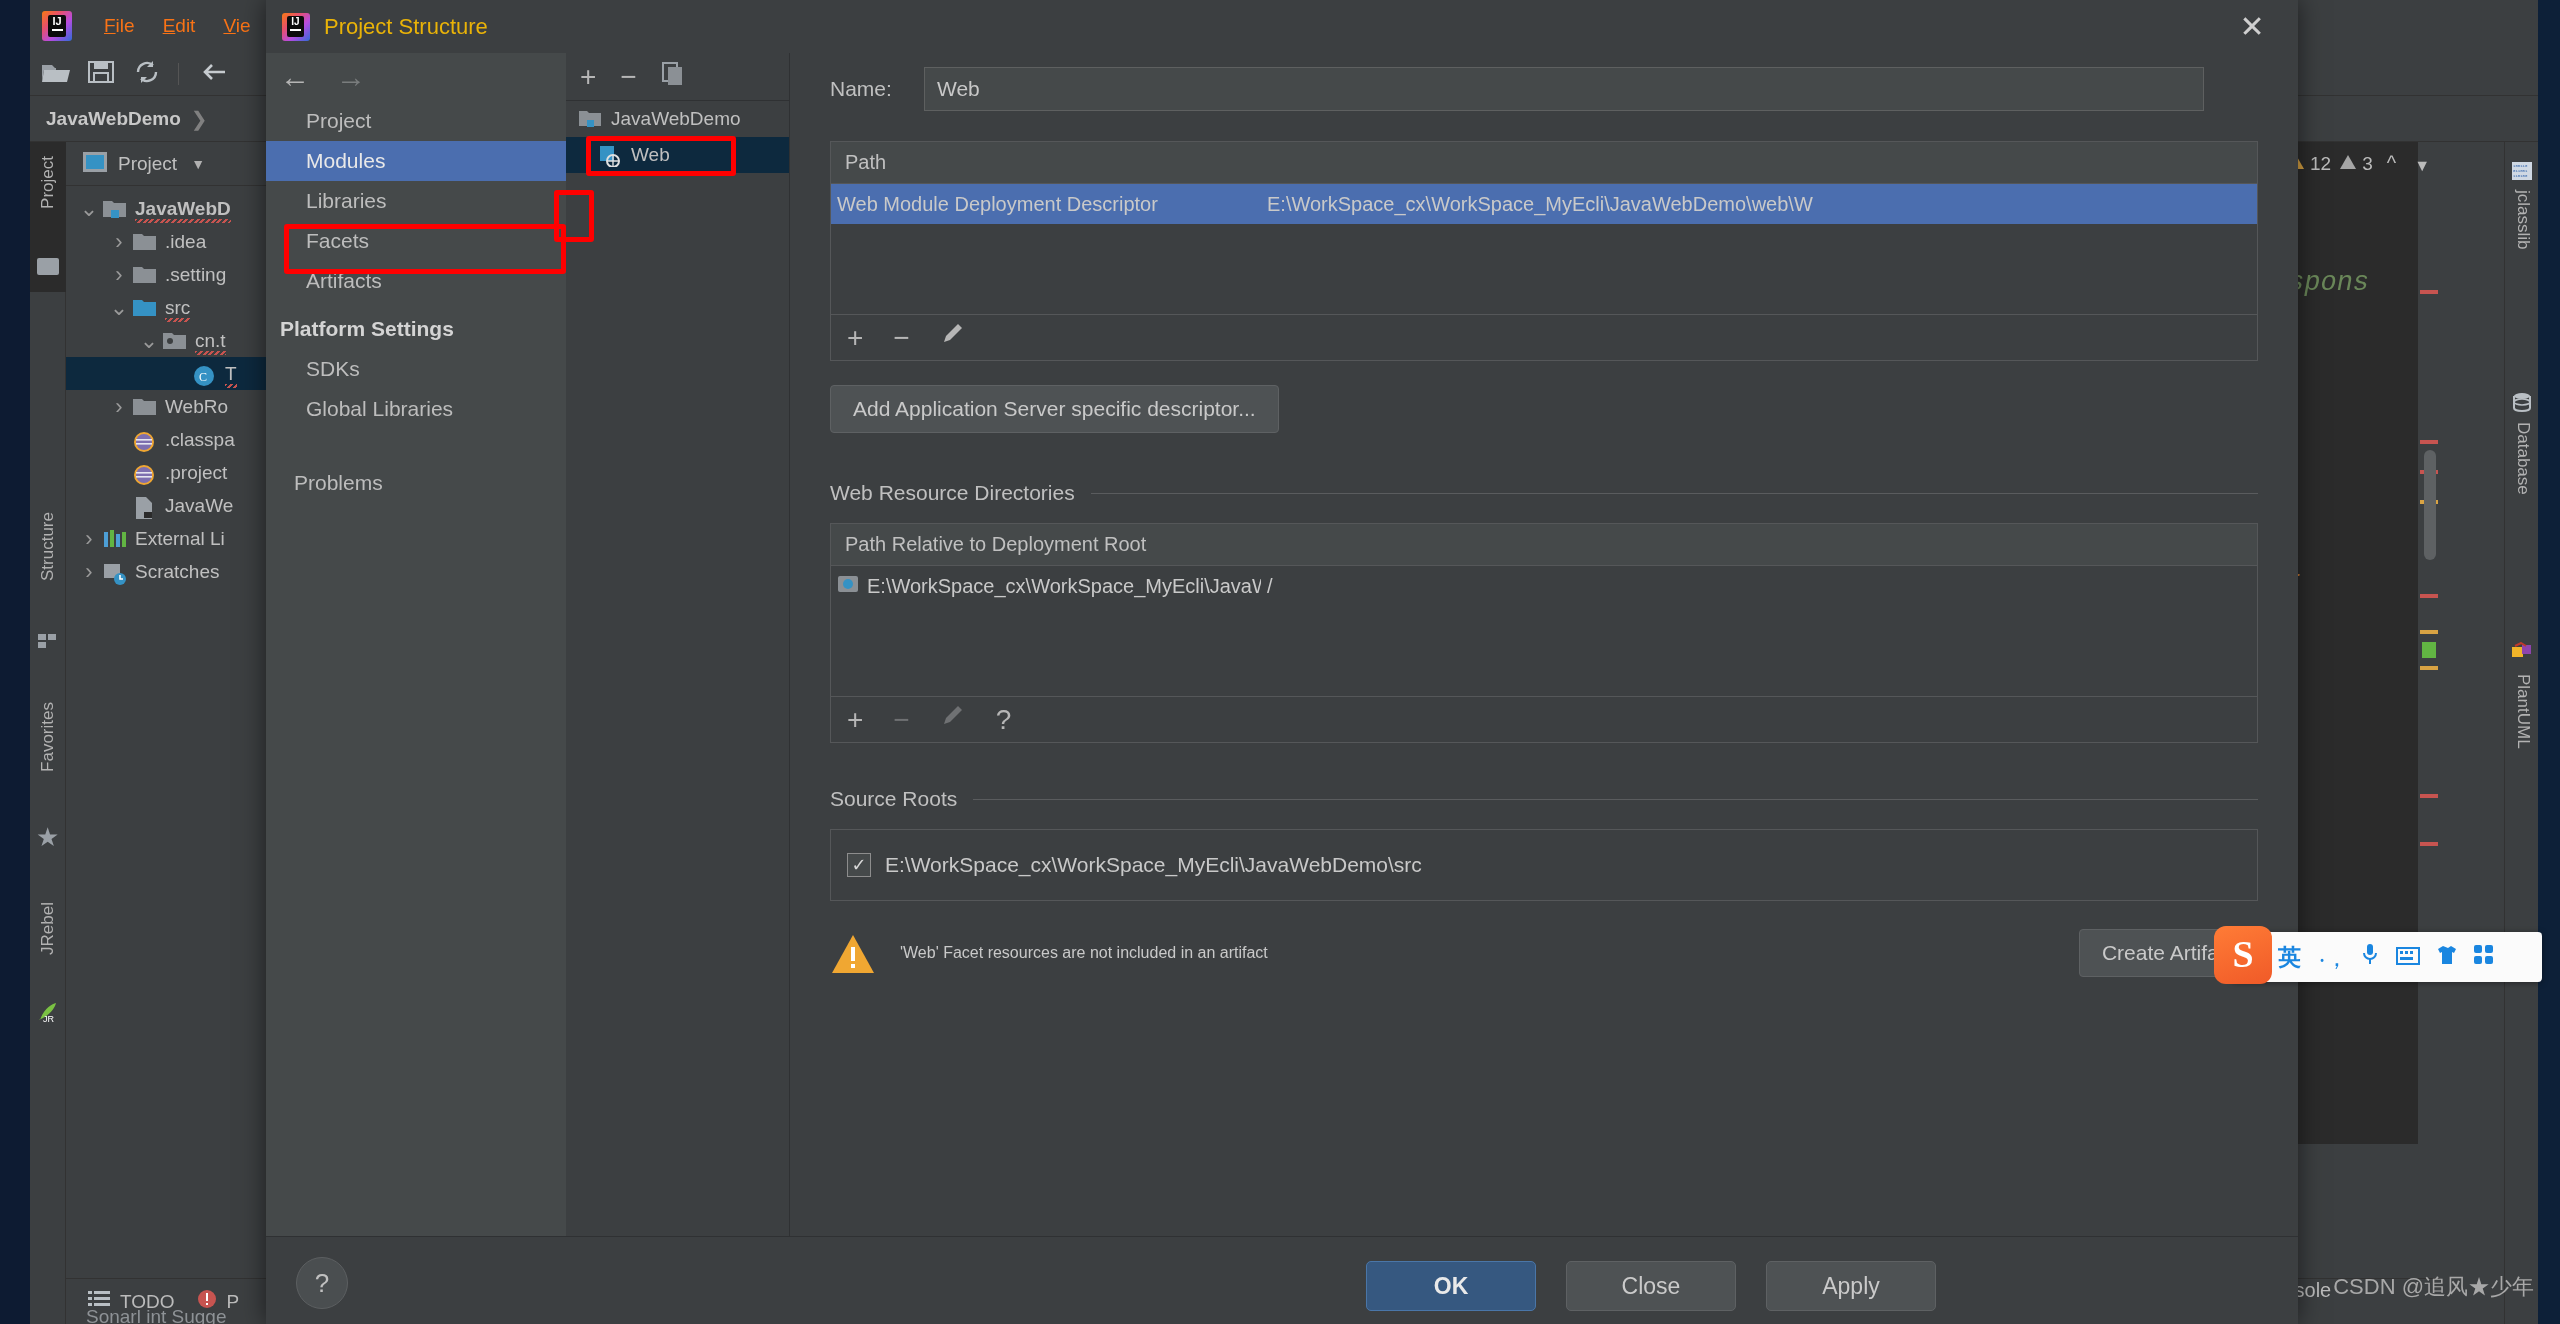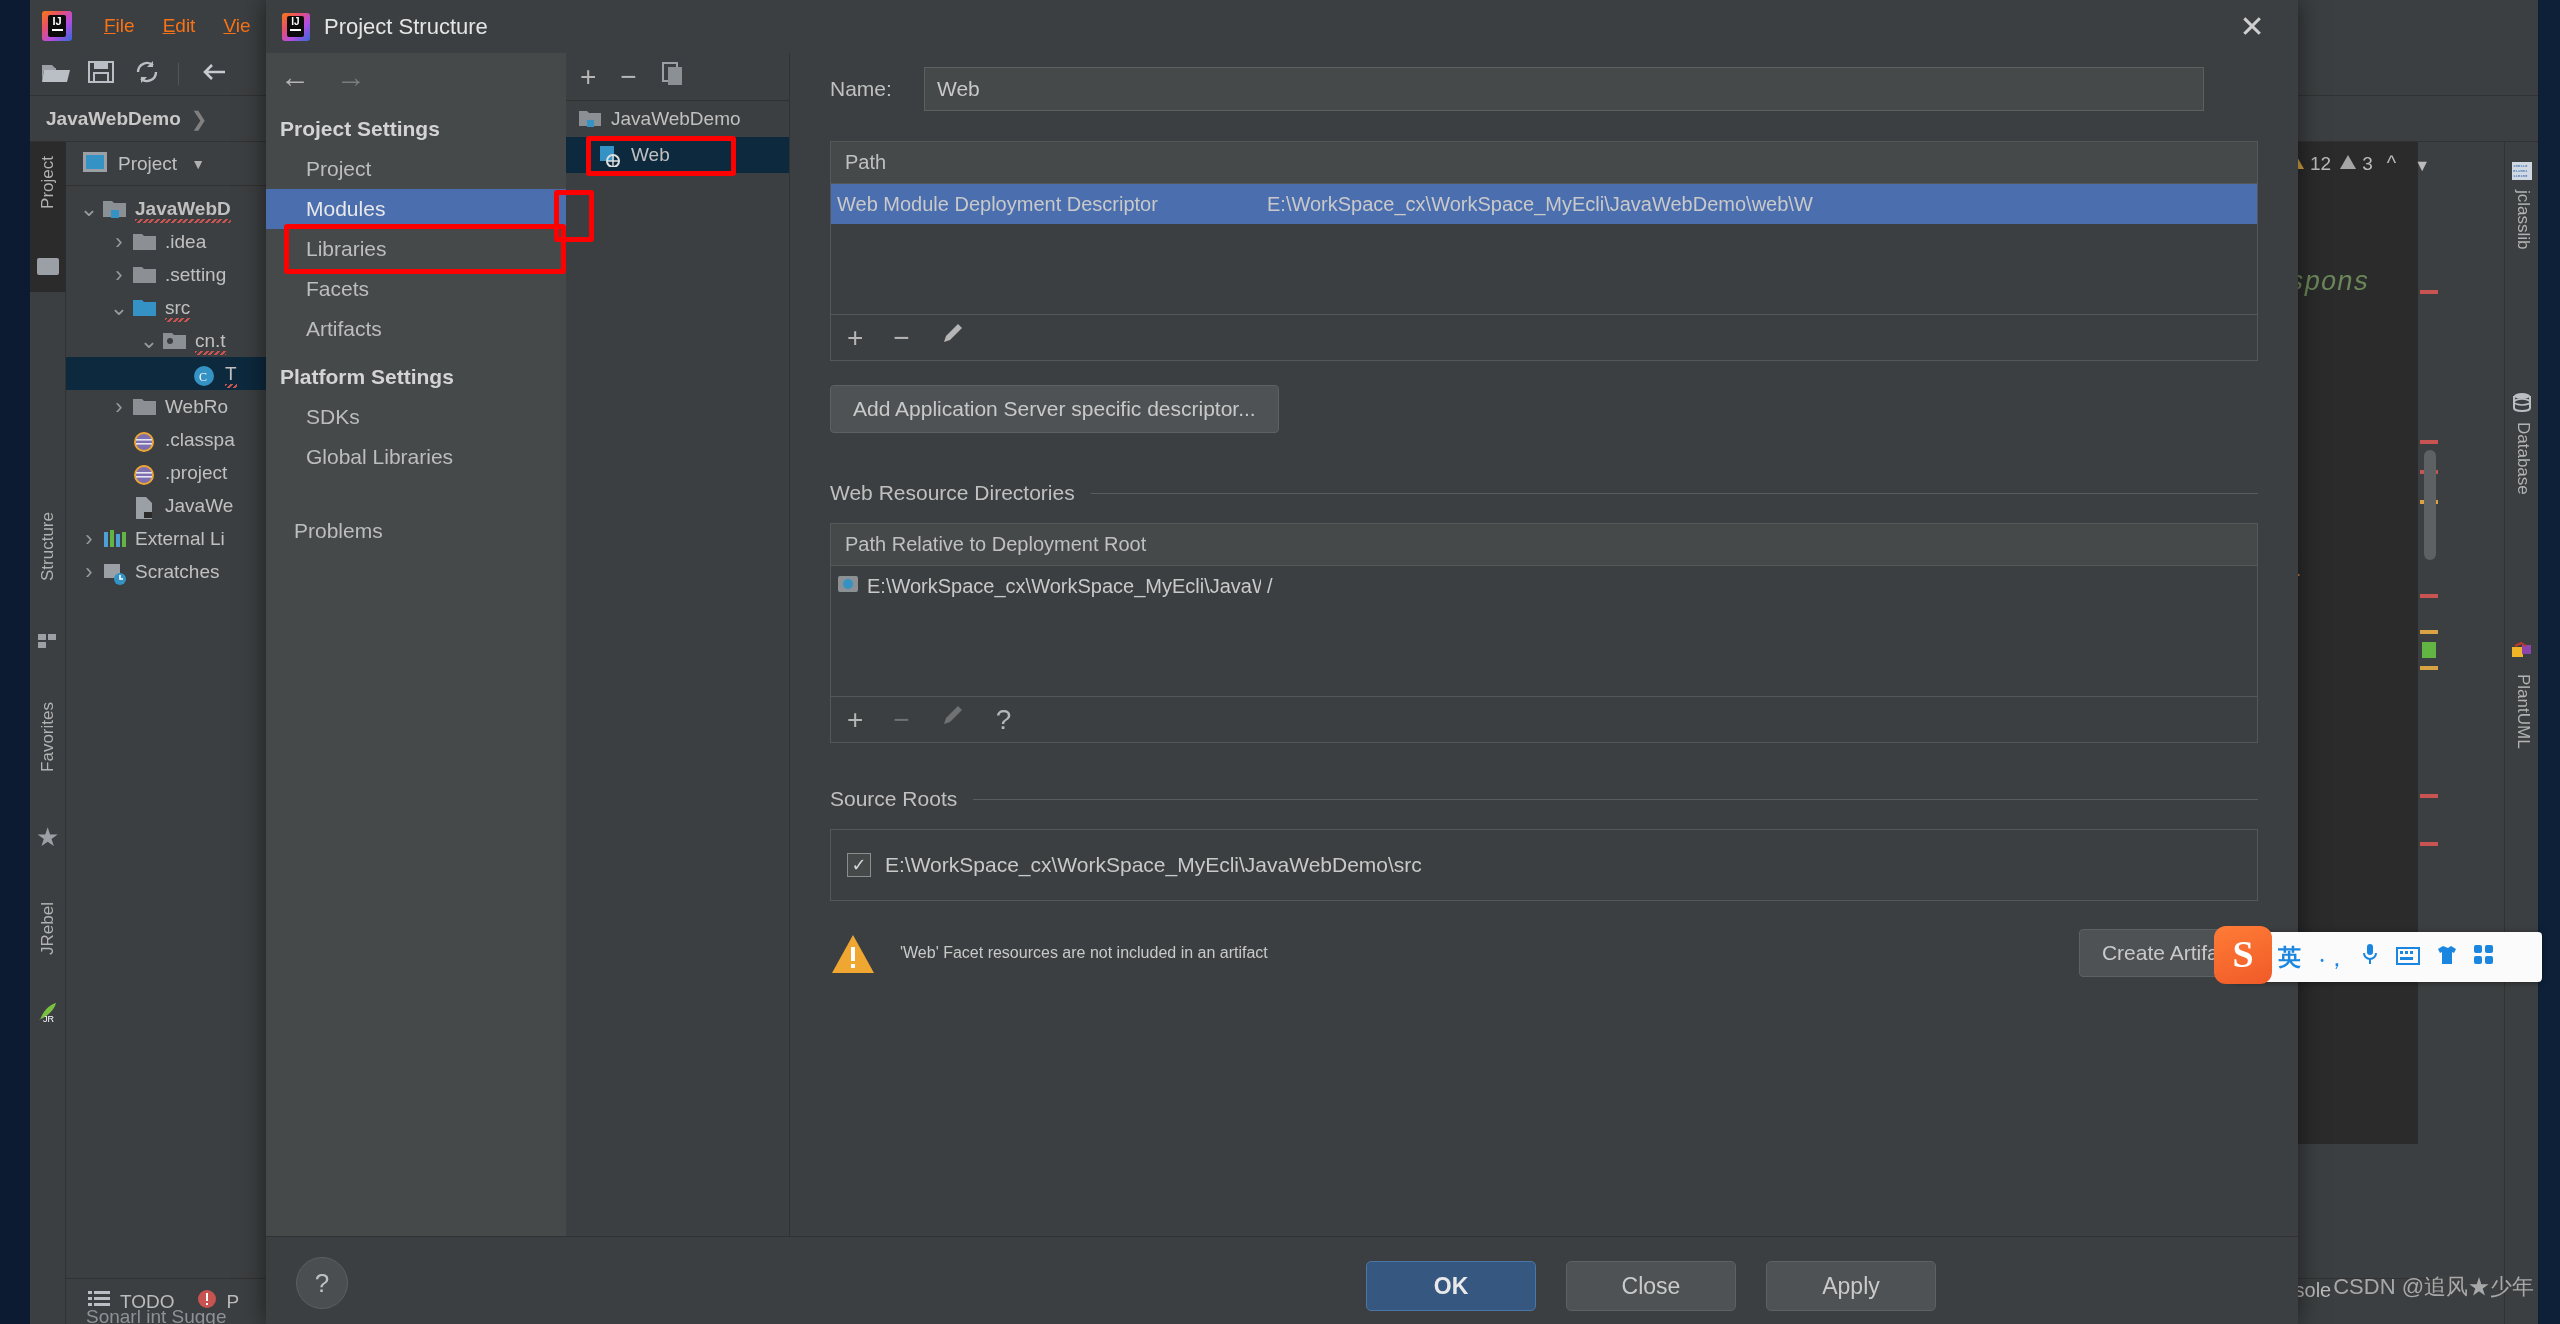--- a/index.html
+++ b/index.html
@@ -77,21 +77,21 @@
   .inspect-badge { position:absolute; right:130px; top:152px; display:flex; align-items:flex-end; gap:8px; }
   .ib { color:#bbb; font-size:19px; display:flex; align-items:center; gap:5px; }
 
   .jrebel-console { position:absolute; left:2160px; bottom:20px; color:#bbb; font-size:20px; display:flex; align-items:center; gap:8px;}
   .csdn-wm { position:absolute; right:26px; bottom:22px; color:#a8a8a8; font-size:22px; }
 
   
   .dialog { position:absolute; left:266px; top:0; width:2032px; height:1324px; background:#3c3f41;
       box-shadow: 0 0 24px rgba(0,0,0,.55); }
   .dlg-title { height:53px; display:flex; align-items:center; padding-left:16px; background:#3c3f41; }
-  .dlg-title .t { color:#e5e5e5; font-size:22px; margin-left:14px; }
+  .dlg-title .t { color:#eab308; font-size:22px; margin-left:14px; }
   .dlg-close { position:absolute; right:26px; top:10px; width:40px; height:36px; color:#cfcfcf; font-size:30px;
       text-align:center; line-height:34px; }
 
   .dlg-body { position:absolute; left:0; top:53px; right:0; bottom:88px; }
 
   .nav-col { position:absolute; left:0; top:0; width:300px; bottom:0; background:#45494a; }
   .nav-arrows { height:48px; display:flex; align-items:center; padding-left:14px; gap:26px; }
   .nav-arrow { color:#b5b5b5; font-size:30px; }
   .nav-arrow.dim { color:#7a7d7e; }
   .nav-sec { color:#d4d4d4; font-size:21px; font-weight:bold; padding:16px 0 8px 14px; }
@@ -496,21 +496,20 @@
     </div>
 
     <div class="dlg-body">
 
       <div class="nav-col">
         <div class="nav-arrows">
           <span class="nav-arrow">←</span>
           <span class="nav-arrow dim">→</span>
         </div>
         <div id="nav-sections">
-            <div class="nav-sec">Project Settings</div>
             <div class="nav-item">
               <span>Project</span>
             </div>
             <div class="nav-item active">
               <span>Modules</span>
             </div>
             <div class="nav-item">
               <span>Libraries</span>
             </div>
             <div class="nav-item">

